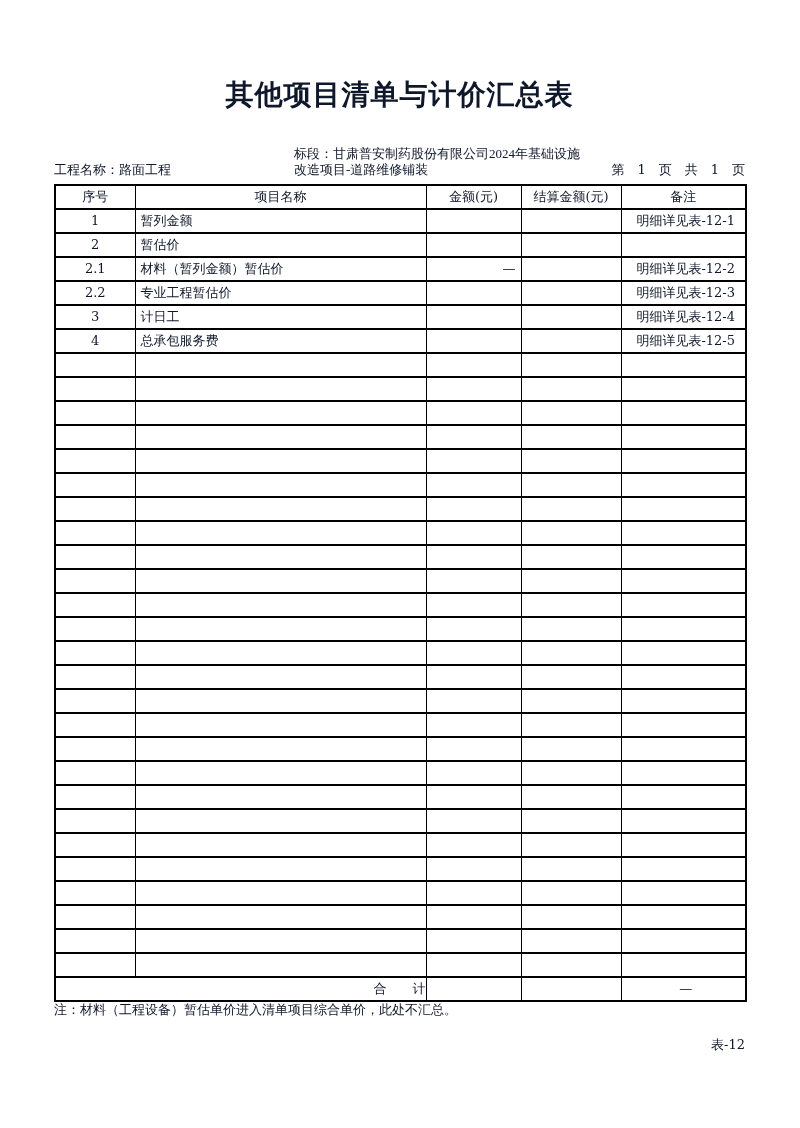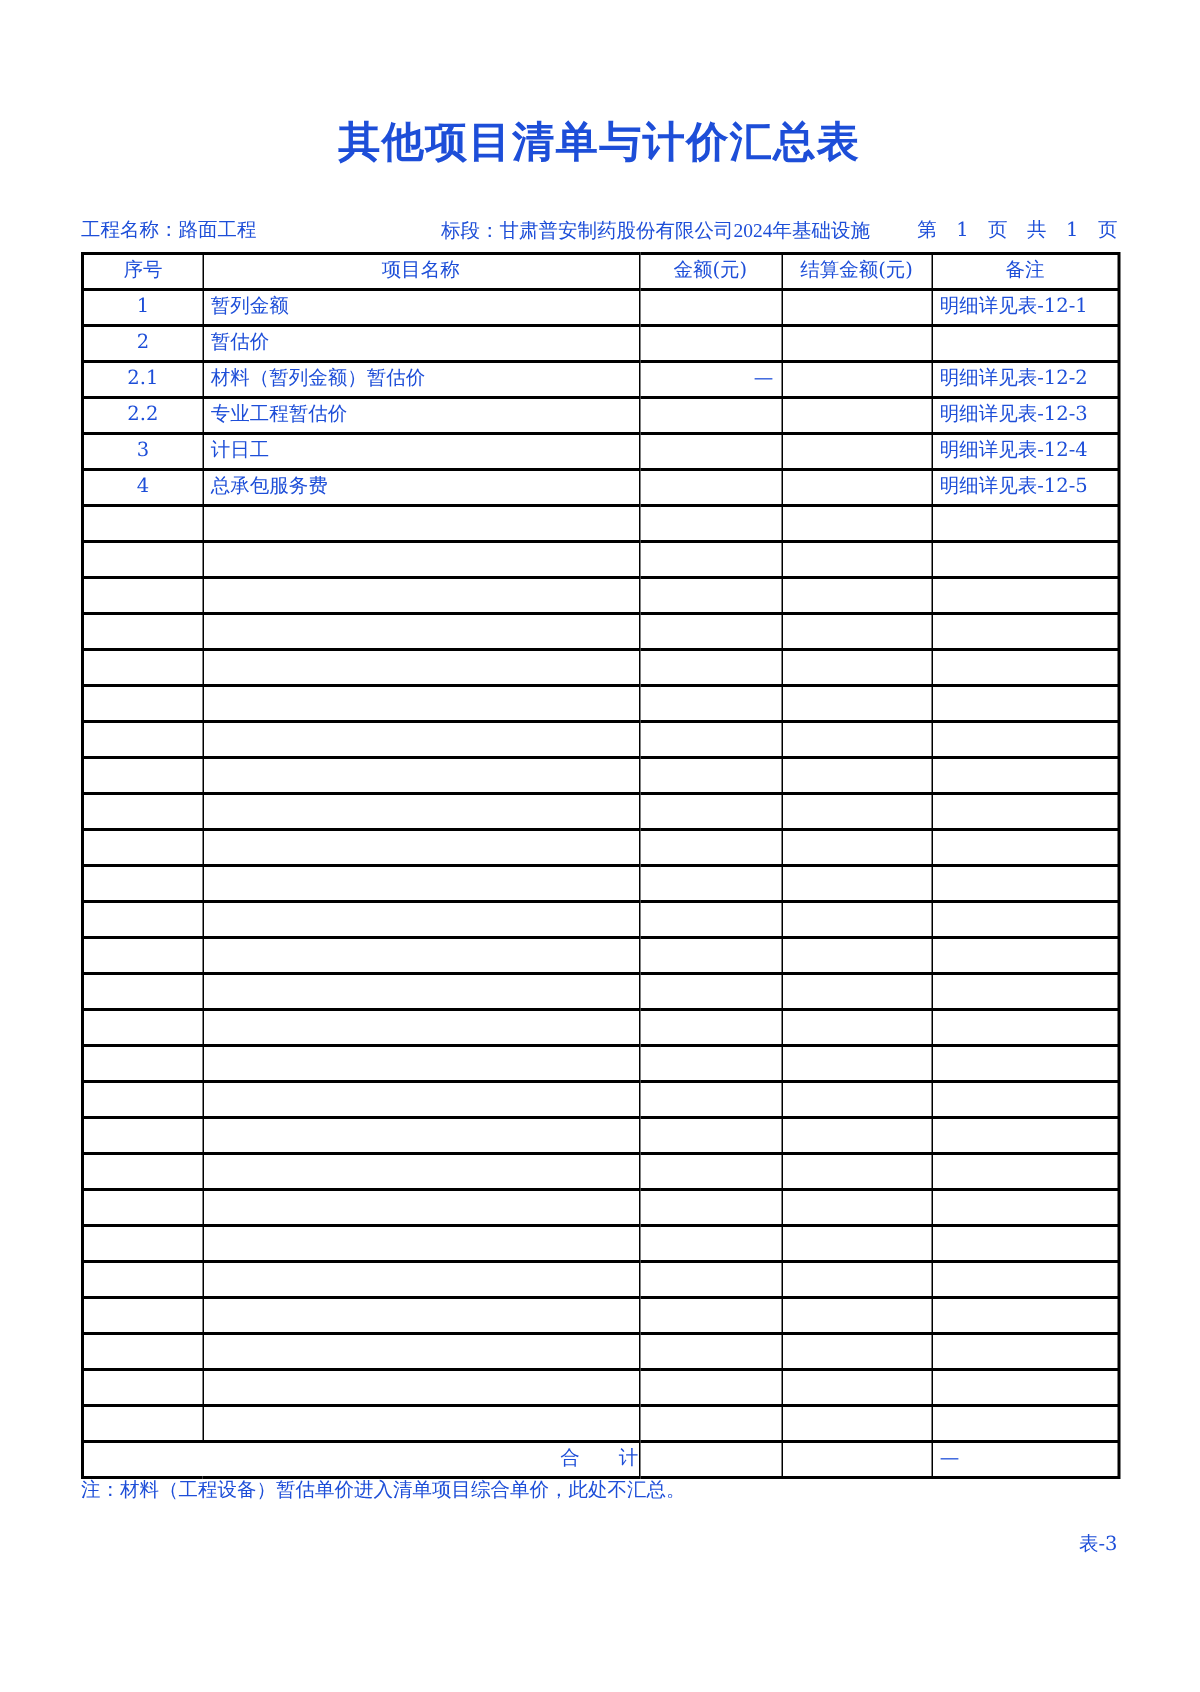--- a/index.html
+++ b/index.html
@@ -7,21 +7,21 @@
     padding: 0;
     background: #ffffff;
   }
   .page {
     position: relative;
     width: 800px;
     height: 1128px;
     box-sizing: border-box;
     padding: 80px 55px 4px 54px;
     background: #ffffff;
-    color: #1d4ed8;
+    color: #0f172a;
     font-family: "DejaVu Serif", "Liberation Serif", serif;
   }
   .title {
     margin: 0 0 36px 0;
     font-size: 28px;
     line-height: 30px;
     font-weight: bold;
     letter-spacing: 1px;
     text-align: center;
   }
@@ -67,21 +67,21 @@
   .summary th { text-align: center; }
   .col-no        { width: 80px; }
   .col-name      { width: 291px; }
   .col-amount    { width: 95px; }
   .col-settle    { width: 100px; }
   .col-note      { width: 125px; }
   td.c-no     { text-align: center; }
   td.c-name   { text-align: left;  padding-left: 5px; margin-top: 13px; }
   td.c-amount { text-align: right; padding-right: 5px; }
   td.c-settle { text-align: left; }
-  td.c-note   { text-align: left;  padding-left: 5px; }
+  td.c-note   { text-align: center;  padding-left: 5px; }
   td.total-label { text-align: right; }
   .footnote {
     font-size: 13px;
     line-height: 16px;
   }
   .doc-code {
     margin-top: 18px;
     font-size: 13px;
     text-align: right;
   }
@@ -90,20 +90,21 @@
 <body>
 
 <div class="page">
 
   <h1 class="title">其他项目清单与计价汇总表</h1>
 
   <div class="meta">
     <div class="meta-left">工程名称：路面工程</div>
     <div class="meta-mid">
       <div>标段：甘肃普安制药股份有限公司2024年基础设施</div>
+      <div>改造项目-道路维修铺装</div>
     </div>
     <div class="meta-right">第　1　页　共　1　页</div>
   </div>
 
   <table class="summary">
     <colgroup>
       <col class="col-no">
       <col class="col-name">
       <col class="col-amount">
       <col class="col-settle">
@@ -347,15 +348,15 @@
           <td class="total-label" colspan="2">合　　计</td>
           <td class="c-amount"></td>
           <td class="c-settle"></td>
           <td class="c-note">—</td>
         </tr>
       </tbody>
   </table>
 
   <div class="footnote">注：材料（工程设备）暂估单价进入清单项目综合单价，此处不汇总。</div>
 
-  <div class="doc-code">表-3</div>
+  <div class="doc-code">表-12</div>
 
 </div>
 
 </body></html>

